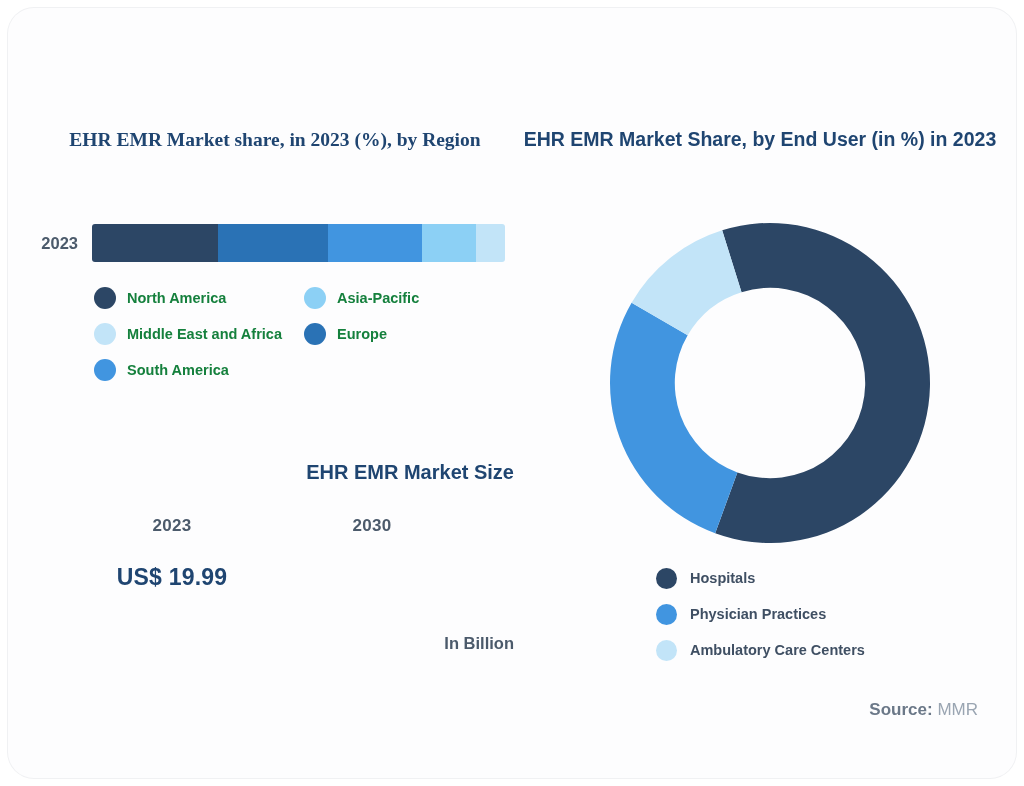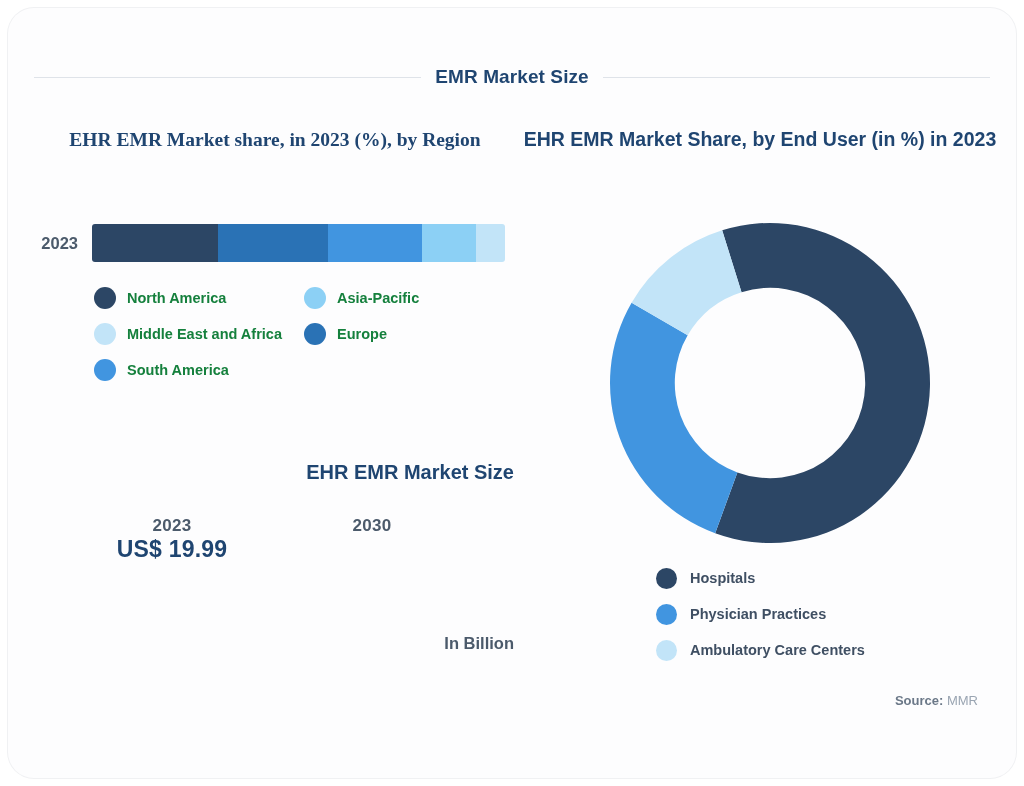--- a/index.html
+++ b/index.html
@@ -121,20 +121,21 @@
     display: flex;
   }
   .ms-col { width: 50%; text-align: center; }
   .ms-year {
     font-size: 17px;
     font-weight: bold;
     color: #4b5a6b;
     letter-spacing: .3px;
   }
   .ms-value {
+    margin-top: 28px;
     font-size: 23px;
     font-weight: bold;
     color: #1f4571;
     letter-spacing: .2px;
   }
   #ms-unit {
     position: absolute;
     left: 18px; top: 626px;
     width: 488px;
     text-align: right;
@@ -167,38 +168,33 @@
   .dl-text {
     font-size: 14.5px;
     font-weight: bold;
     color: #3f4f63;
     white-space: nowrap;
   }
 
   
   #source {
     position: absolute;
-    right: 38px; bottom: 70px;
-    font-size: 13px;
+    right: 38px; bottom: 58px;
+    font-size: 17px;
     color: #8a95a3;
     margin-top: 28px;
   }
   #source-label { font-weight: bold; color: #6b7888; }
   #source-value { font-weight: normal; color: #9aa5b2; }
 </style>
 </head>
 <body>
 
 <div id="card">
 
-  <div id="header">
-    <div class="hrule"></div>
-    <div id="header-title">EMR Market Size</div>
-    <div class="hrule"></div>
-  </div>
 
   <div class="panel-title" id="bar-title">EHR EMR Market share, in 2023 (%),  by Region</div>
 
   <div class="panel-title" id="donut-title">EHR EMR Market Share, by End User (in %) in 2023</div>
 
   <div id="bar-row">
     <div id="bar-axis-label">2023</div>
     <div id="bar-track">
         <div class="bar-seg" style="width: 30.5%; background: rgb(44, 70, 101);"></div>
         <div class="bar-seg" style="width: 26.7%; background: rgb(42, 114, 181);"></div>

